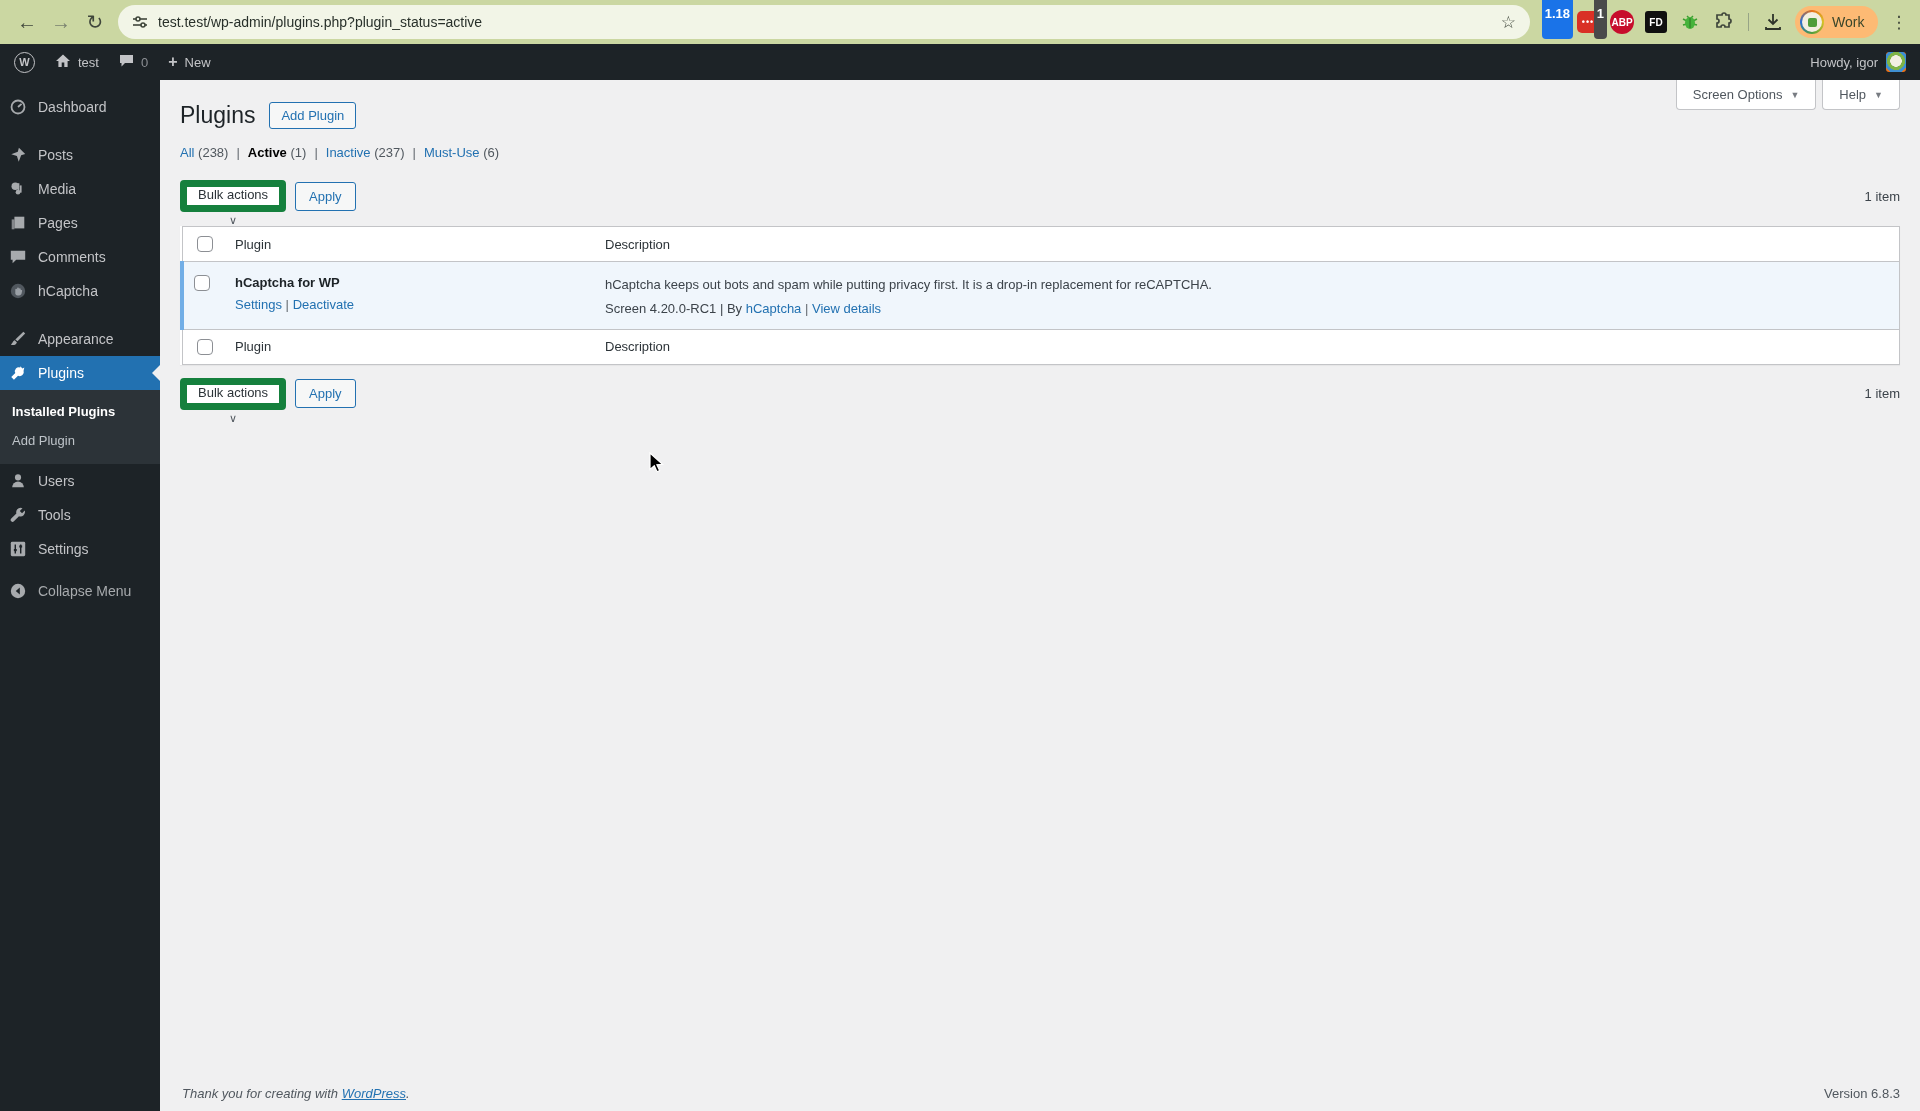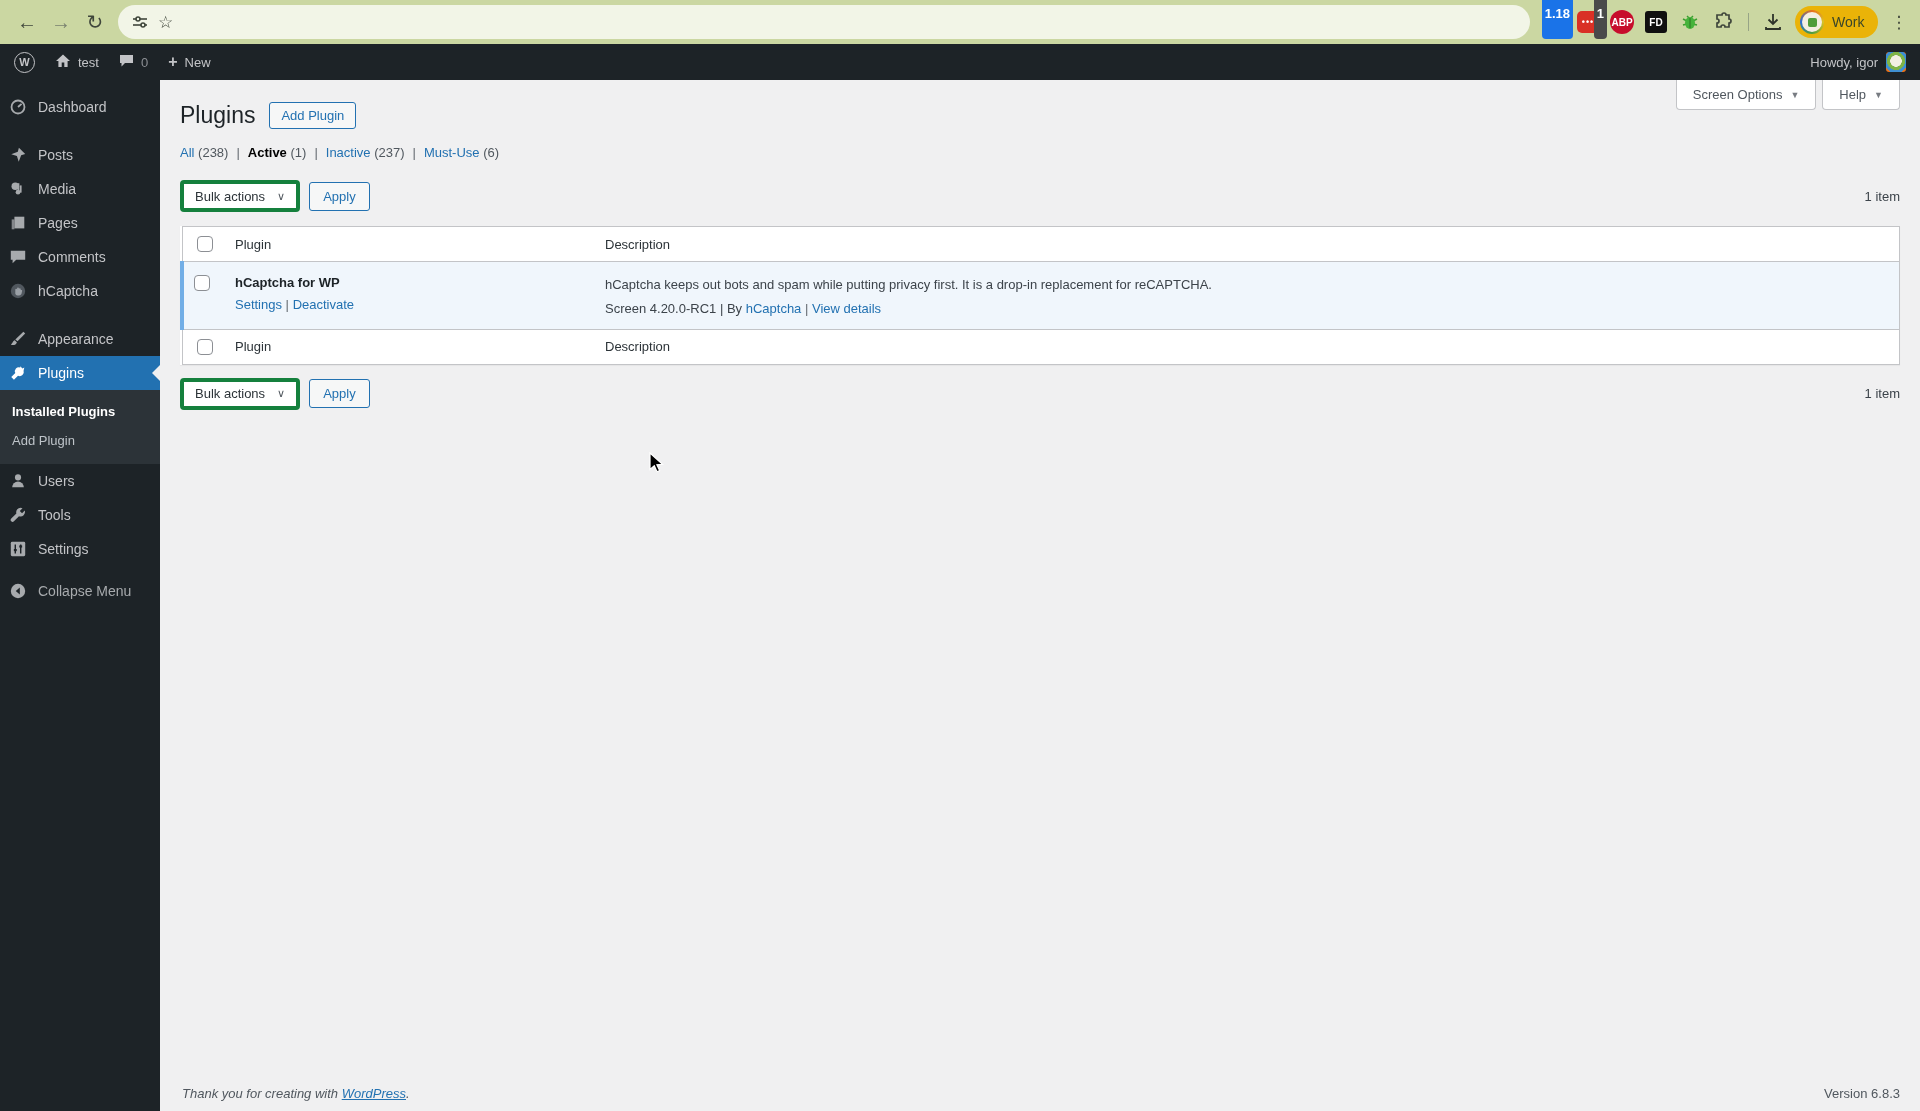--- a/index.html
+++ b/index.html
@@ -21,21 +21,21 @@
   .ext-badge { position:absolute; bottom:-5px; right:-7px; background:#1a73e8; color:#fff; font-size:13px;
                font-weight:bold; border-radius:4px; padding:18px 3px; line-height:1.1; }
   .ext-badge.dark { background:#4a4a4a; }
   .icon-redsq { width:22px; height:22px; background:#d93025; border-radius:5px; color:#fff; font-size:9px;
                 display:flex; align-items:center; justify-content:center; letter-spacing:1px; font-weight:bold; }
   .icon-abp { width:24px; height:24px; background:#c70d2c; border-radius:50%; color:#fff; font-size:10px;
               font-weight:bold; display:flex; align-items:center; justify-content:center; }
   .icon-fd { width:22px; height:22px; background:#101010; border-radius:3px; color:#fff; font-size:10px;
              font-weight:bold; display:flex; align-items:center; justify-content:center; }
   .v-sep { width:1px; height:18px; background:#97a486; margin:0 2px; }
-  .profile-chip { height:32px; background:#eab308; border-radius:16px; display:flex; align-items:center;
+  .profile-chip { height:32px; background:#fdba74; border-radius:16px; display:flex; align-items:center;
                   gap:8px; padding:0 14px 0 5px; margin-left:10px; flex:0 0 auto; }
   .avatar-ring { width:24px; height:24px; border-radius:50%; padding:2px;
                  background:conic-gradient(#e8711a,#d9c227,#4f9d3a,#2b6fd4,#e8711a); }
   .avatar-ring .inner { width:100%; height:100%; border-radius:50%; background:#f3efe2;
                         display:flex; align-items:center; justify-content:center; }
   .avatar-ring .dot { width:9px; height:9px; border-radius:2px; background:#4f9d3a; }
   .profile-label { font-size:14px; color:#39452a; }
   .menu-dots { font-size:17px; color:#3f463b; margin-left:12px; letter-spacing:0; }
 
   
@@ -85,22 +85,22 @@
   .search-input { width:282px; height:30px; border:1px solid #8c8f94; border-radius:4px; background:#fff;
                   font-family:inherit; font-size:13px; padding:0 8px; }
 
   .filters { margin-top:16px; font-size:13px; display:flex; gap:8px; align-items:center; }
   .filter-link { color:#2271b1; cursor:pointer; }
   .filter-current { color:#000; font-weight:bold; }
   .filter-count { color:#50575e; }
   .pipe { color:#646970; }
 
   .tablenav { display:flex; align-items:center; margin-top:20px; font-size:13px; height:32px; }
-  .bulk-select { height:32px; background:#fff; border:4px solid #15803d; border-radius:4px; padding:0 11px;
-                 display:flex; align-items:center; gap:12px; color:#2c3338; cursor:pointer; }
+  .bulk-select { height:32px; background:#fff; border:7px solid #15803d; border-radius:4px; padding:0 11px;
+                 display:flex; align-items:center; gap:12px; color:#2c3338; cursor:pointer;flex-direction:column; }
   .chev { font-size:11px; color:#50575e; }
   .apply-btn { margin-left:9px; padding:6px 13px; }
   .item-count { margin-left:auto; color:#3c434a; }
 
   table.plugins { width:100%; margin-top:14px; border-collapse:collapse; background:#fff;
                   border:1px solid #c3c4c7; font-size:13px; box-shadow:0 1px 1px rgba(0,0,0,.04); }
   table.plugins th { text-align:left; font-weight:400; color:#2c3338; padding:9px 10px; }
   thead th { border-bottom:1px solid #c3c4c7; }
   tfoot th { border-top:1px solid #c3c4c7; }
   .cb-col { width:43px; padding-left:14px !important; }
@@ -136,20 +136,21 @@
     <span class="pill-icon">
       <svg width="16" height="16" viewBox="0 0 16 16">
           <g stroke="#3f463b" stroke-width="1.6" fill="none">
         <line x1="1" y1="5" x2="15" y2="5"></line>
             <circle cx="6" cy="5" r="2" fill="#f2f5e7"></circle>
         <line x1="1" y1="11" x2="15" y2="11"></line>
             <circle cx="11" cy="11" r="2" fill="#f2f5e7"></circle>
       </g>
         </svg>
     </span>
+    <span class="url-text">test.test/wp-admin/plugins.php?plugin_status=active</span>
     <span class="pill-icon">☆</span>
   </div>
 
   <div class="ext-row">
     <div class="ext-icon">
       <svg width="20" height="14" viewBox="0 0 20 14">
           <path d="M2 6 A8 5 0 0 1 18 6" fill="none" stroke="#3a3a3a" stroke-width="1.6" stroke-dasharray="2 2"></path>
           <circle cx="5" cy="8" r="3.4" fill="#3a3a3a"></circle>
           <circle cx="15" cy="8" r="3.4" fill="#3a3a3a"></circle>
           <line x1="8" y1="8" x2="12" y2="8" stroke="#3a3a3a" stroke-width="1.6"></line>

